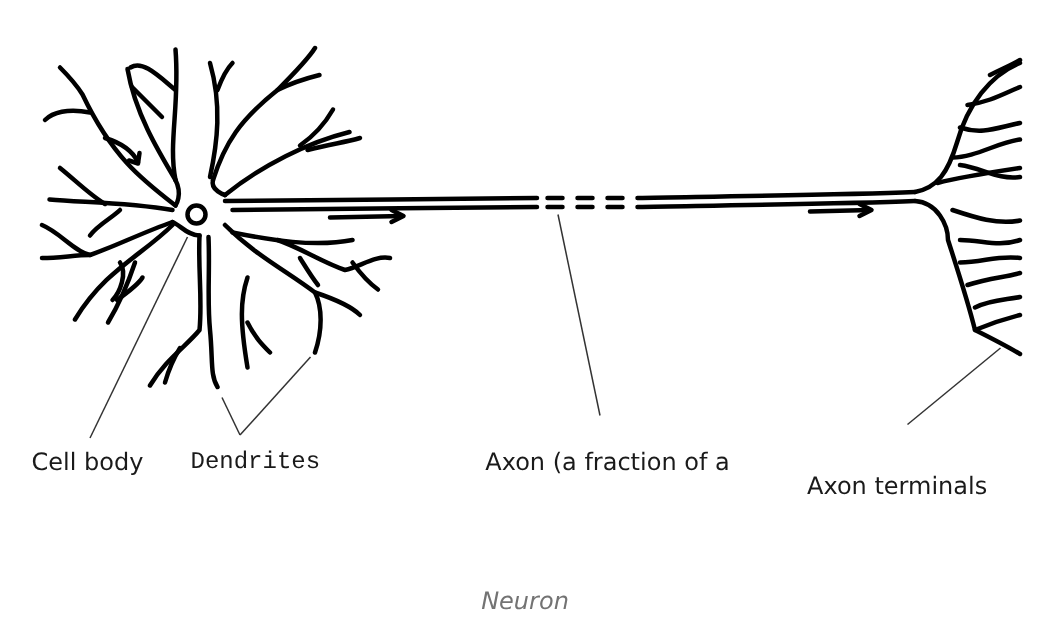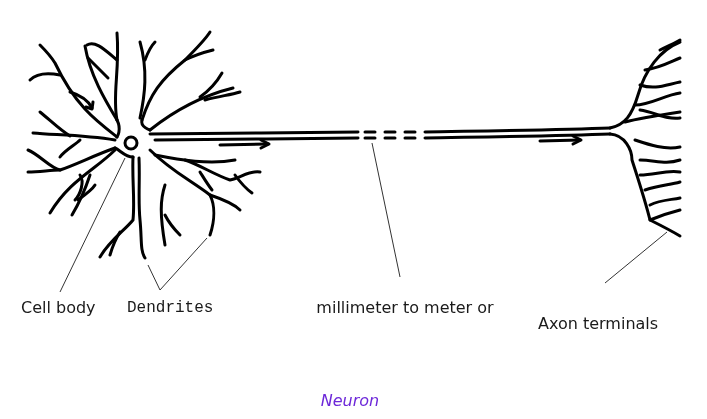--- a/index.html
+++ b/index.html
@@ -4,21 +4,21 @@
   <style>
     html, body { margin: 0; padding: 0; background: #ffffff; }
     body { width: 707px; height: 419px; position: relative; overflow: hidden; font-family: "DejaVu Sans", sans-serif; }
     svg.art { position: absolute; left: 0; top: 0; }
     .label { position: absolute; color: #1a1a1a; font-size: 16px; line-height: 22px; white-space: nowrap; text-align: right; }
     .label.center { text-align: center; }
     #lbl-cell { left: 21px; top: 297px; }
     #lbl-dend { left: 127px; top: 297px; font-family: Liberation Mono, monospace; }
     #lbl-axon { left: 300px; top: 297px; width: 210px; }
     #lbl-term { left: 538px; top: 313px; }
-    #caption { position: absolute; left: 300px; top: 391px; width: 100px; text-align: center; font-style: italic; font-size: 16px; color: #6d28d9; }
+    #caption { position: absolute; left: 300px; top: 391px; width: 100px; text-align: center; font-style: italic; font-size: 16px; color: #737373; }
   </style>
 </head>
 <body>
 
 <svg class="art" width="707" height="419" viewBox="0 0 707 419">
   <g fill="none" stroke="#000" stroke-linecap="round" stroke-linejoin="round">
 
     <g stroke-width="3">
       <path d="M117,120 C112,95 120,70 117,33"></path>
       <path d="M117,60 C105,50 95,40 87,45"></path>
@@ -104,16 +104,16 @@
     <line x1="148" y1="265" x2="160" y2="290"></line>
     <line x1="207" y1="238" x2="160" y2="290"></line>
     <line x1="372" y1="143" x2="400" y2="277"></line>
     <line x1="667" y1="232" x2="605" y2="283"></line>
   </g>
 </svg>
 
 <div id="lbl-cell" class="label">Cell body</div>
 <div id="lbl-dend" class="label">Dendrites</div>
 <div id="lbl-axon" class="label center">
-  <div>millimeter to meter or</div>
+  <div>Axon (a fraction of a</div>
 </div>
 <div id="lbl-term" class="label">Axon terminals</div>
 <div id="caption">Neuron</div>
 
 </body></html>

